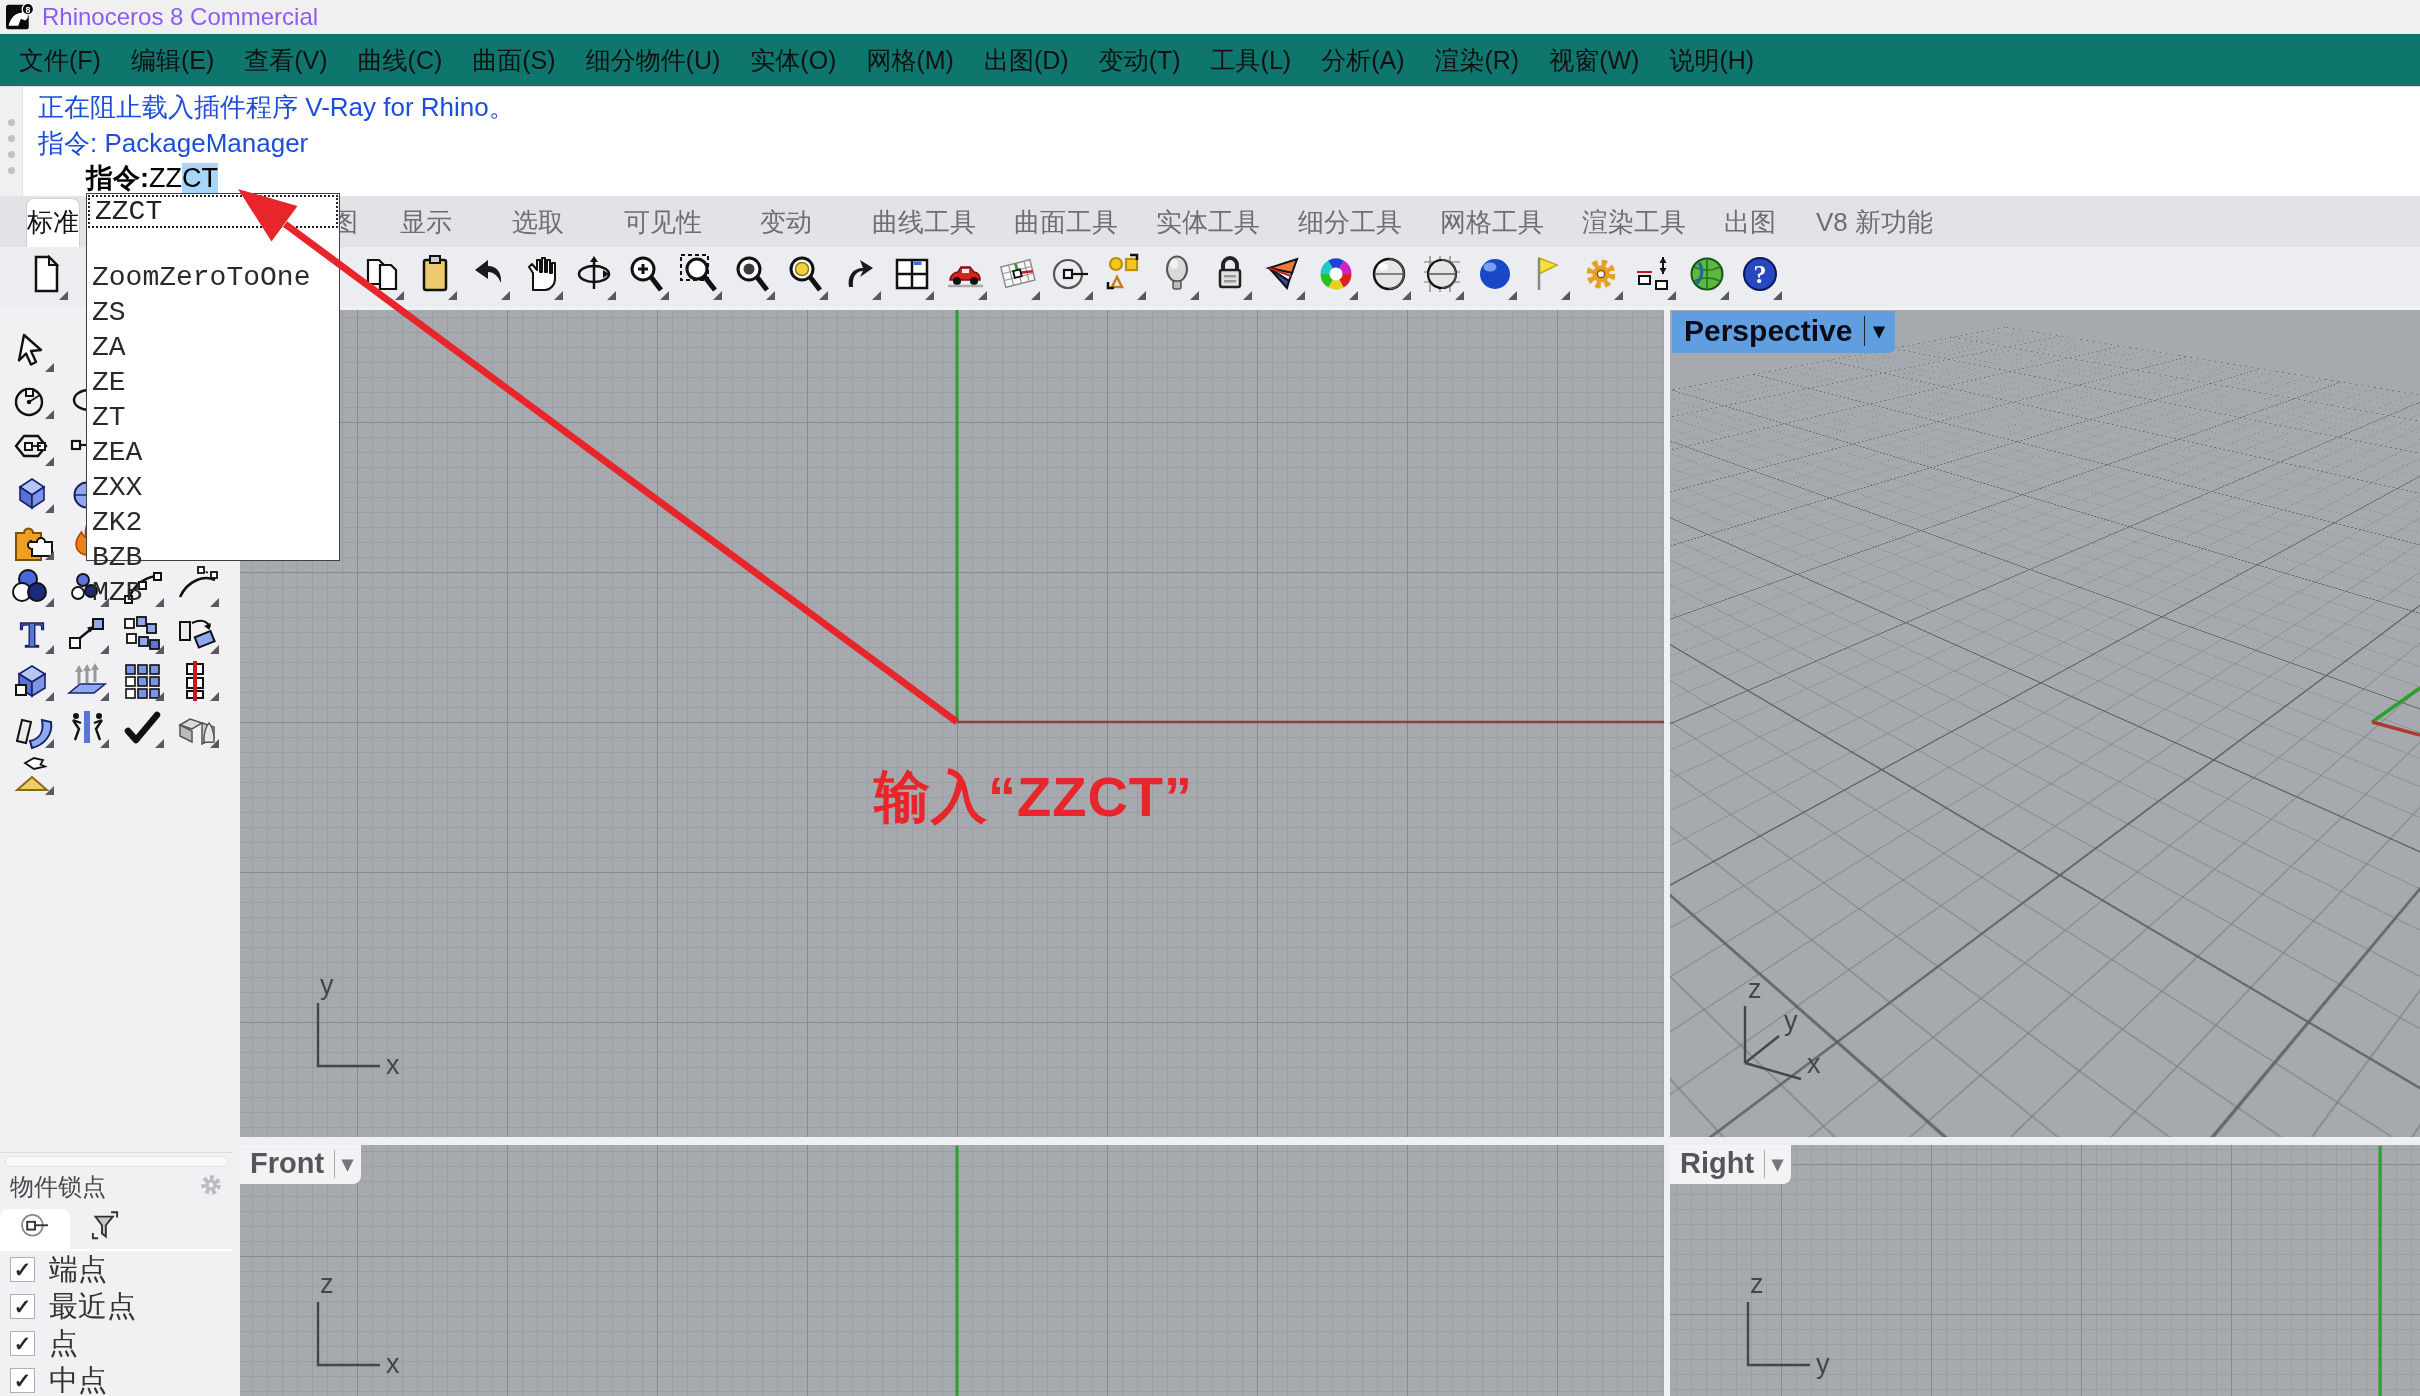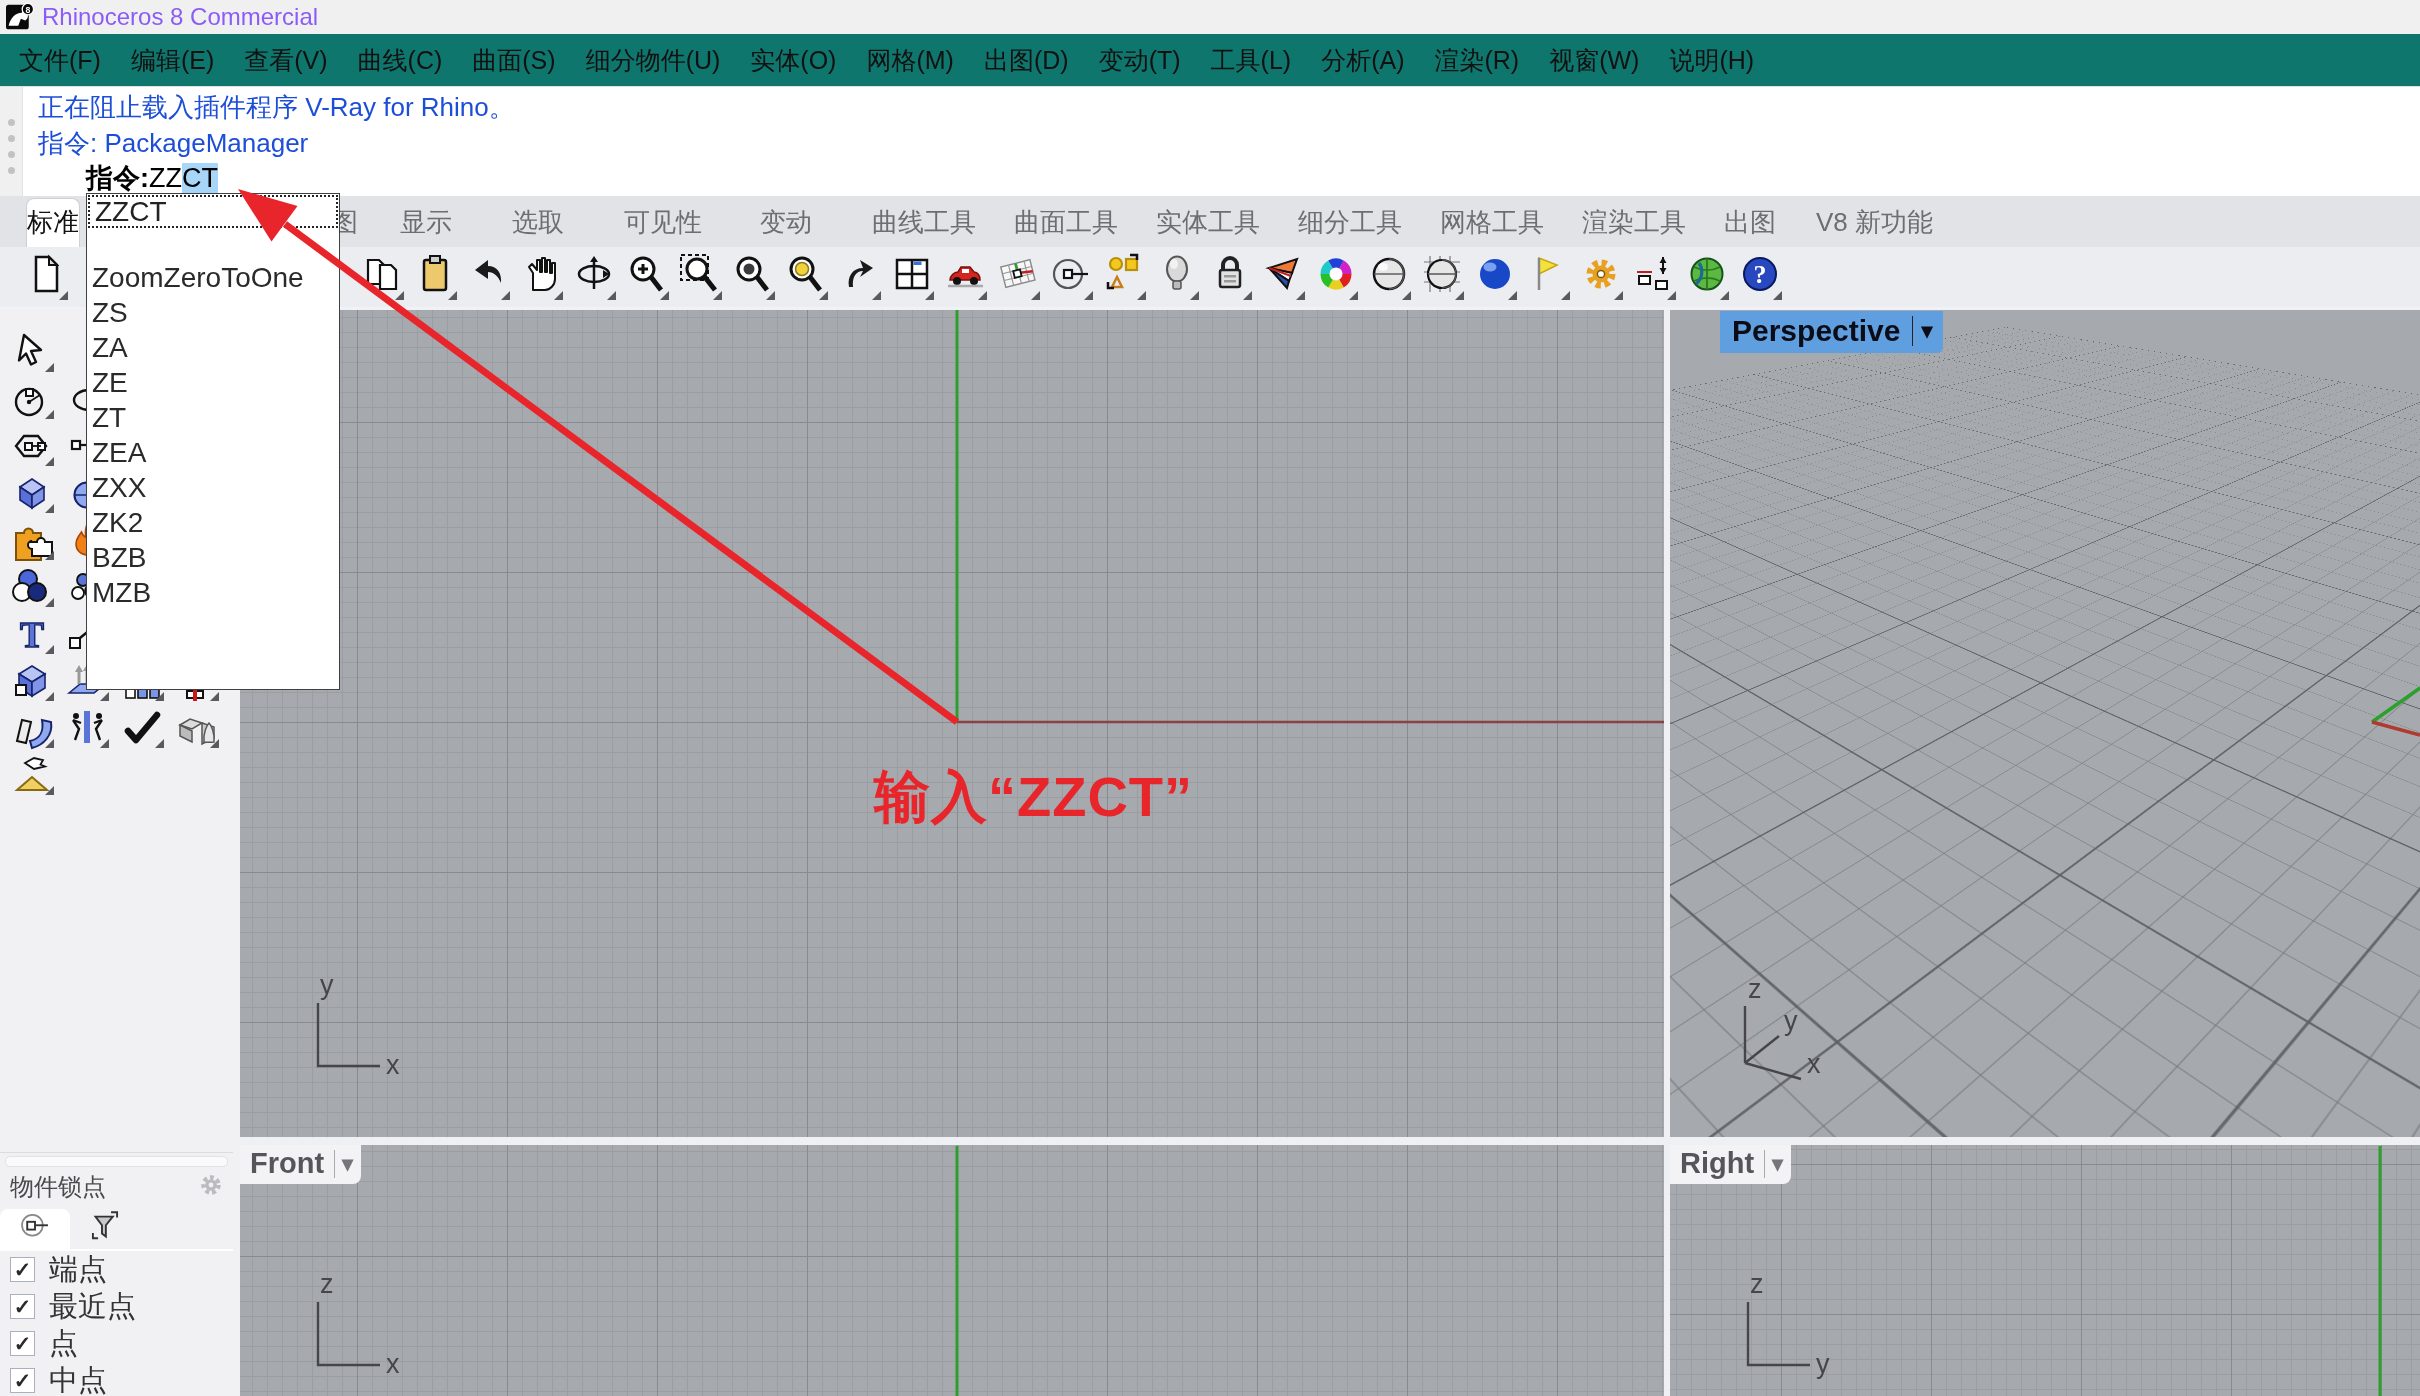--- a/index.html
+++ b/index.html
@@ -51,41 +51,41 @@
   #vp-right{left:1670px;top:836px;width:750px;height:251px;}
   .persp-plane{position:absolute;left:-1225px;top:-1186px;width:3200px;height:3200px;
     background-image:
       linear-gradient(to bottom,rgba(92,96,100,.85) 2px,transparent 2px),
       linear-gradient(to right,rgba(92,96,100,.85) 2px,transparent 2px),
       linear-gradient(to bottom,rgba(118,122,126,.7) 1.4px,transparent 1.4px),
       linear-gradient(to right,rgba(118,122,126,.7) 1.4px,transparent 1.4px);
     background-size:220px 220px,220px 220px,44px 44px,44px 44px;
     transform:perspective(950px) rotateX(58deg) rotateZ(42deg);}
   .vp-label{position:absolute;font-weight:700;display:flex;align-items:center;cursor:default;}
-  #lbl-persp{left:1672px;top:311px;background:#5f9fe0;color:#0c0c16;font-size:30px;padding:3px 6px 5px 12px;border-radius:0 0 6px 0;margin-left:48px;}
+  #lbl-persp{left:1672px;top:311px;background:#5f9fe0;color:#0c0c16;font-size:30px;padding:3px 6px 5px 12px;border-radius:0 0 6px 0;}
   #lbl-persp .div{width:1px;height:30px;background:#222;margin:0 4px 0 12px;}
   .vp-label .caret{font-size:22px;padding:0 4px;}
   .lbl-gray{background:#f3f3f5;color:#56565a;font-size:29px;padding:2px 4px 4px 10px;border-radius:0 0 8px 0;}
   .lbl-gray .div{width:1px;height:28px;background:#aaa;margin:0 3px 0 10px;}
   #lbl-front{left:240px;top:1145px;}
   #lbl-right{left:1670px;top:1145px;}
   
   #osnap{position:absolute;left:0;top:1152px;width:233px;height:244px;background:#f1f1f3;border-top:1px solid #dcdcde;}
   #osnap .grip{height:9px;margin:3px 5px 0;background:#fafafb;border:1px solid #e2e2e4;border-radius:5px;}
   #osnap .hdr{display:flex;align-items:center;justify-content:space-between;padding:4px 8px 0 10px;}
   #osnap .hdr .t{font-size:24px;color:#4a4a4e;}
   #osnap .tabsrow{display:flex;align-items:flex-end;height:44px;margin-top:2px;border-bottom:2px solid #fff;}
   .ostab{width:70px;height:40px;display:flex;align-items:center;justify-content:center;}
   .ostab.on{background:#fff;border-radius:8px 8px 0 0;}
   .cbrow{display:flex;align-items:center;height:37px;padding-left:10px;}
   .cb{width:23px;height:23px;background:#fff;border:1.5px solid #a9b2bc;display:flex;align-items:center;justify-content:center;
       font-size:21px;font-weight:700;color:#2a2a2a;}
   .cbl{font-size:29px;color:#333;margin-left:14px;}
   
-  #dropdown{position:absolute;left:86px;top:193px;width:254px;height:497px;background:#fff;border:1.5px solid #404040;z-index:50;box-sizing:border-box;}
+  #dropdown{position:absolute;left:86px;top:193px;width:254px;height:368px;background:#fff;border:1.5px solid #404040;z-index:50;box-sizing:border-box;font-family:Liberation Mono, monospace;}
   #dd-first{margin:1px;border:2px dotted #222;height:29px;line-height:29px;font-size:28px;color:#222;padding-left:5px;}
   #dd-spacer{height:31px;}
   .ddi{height:35px;line-height:35px;font-size:28px;color:#2a2a2a;padding-left:5px;cursor:default;}
   
   #axes,#anno{position:absolute;left:0;top:0;width:2420px;height:1396px;pointer-events:none;}
   #axes{z-index:20;} #anno{z-index:80;}
   #annotext{position:absolute;left:874px;top:760px;z-index:81;font-size:56px;font-weight:700;color:#e8252a;letter-spacing:1px;}
   svg text.ax{font-family:"Liberation Sans",sans-serif;font-size:27px;fill:#46464a;}
 </style>
 </head>

